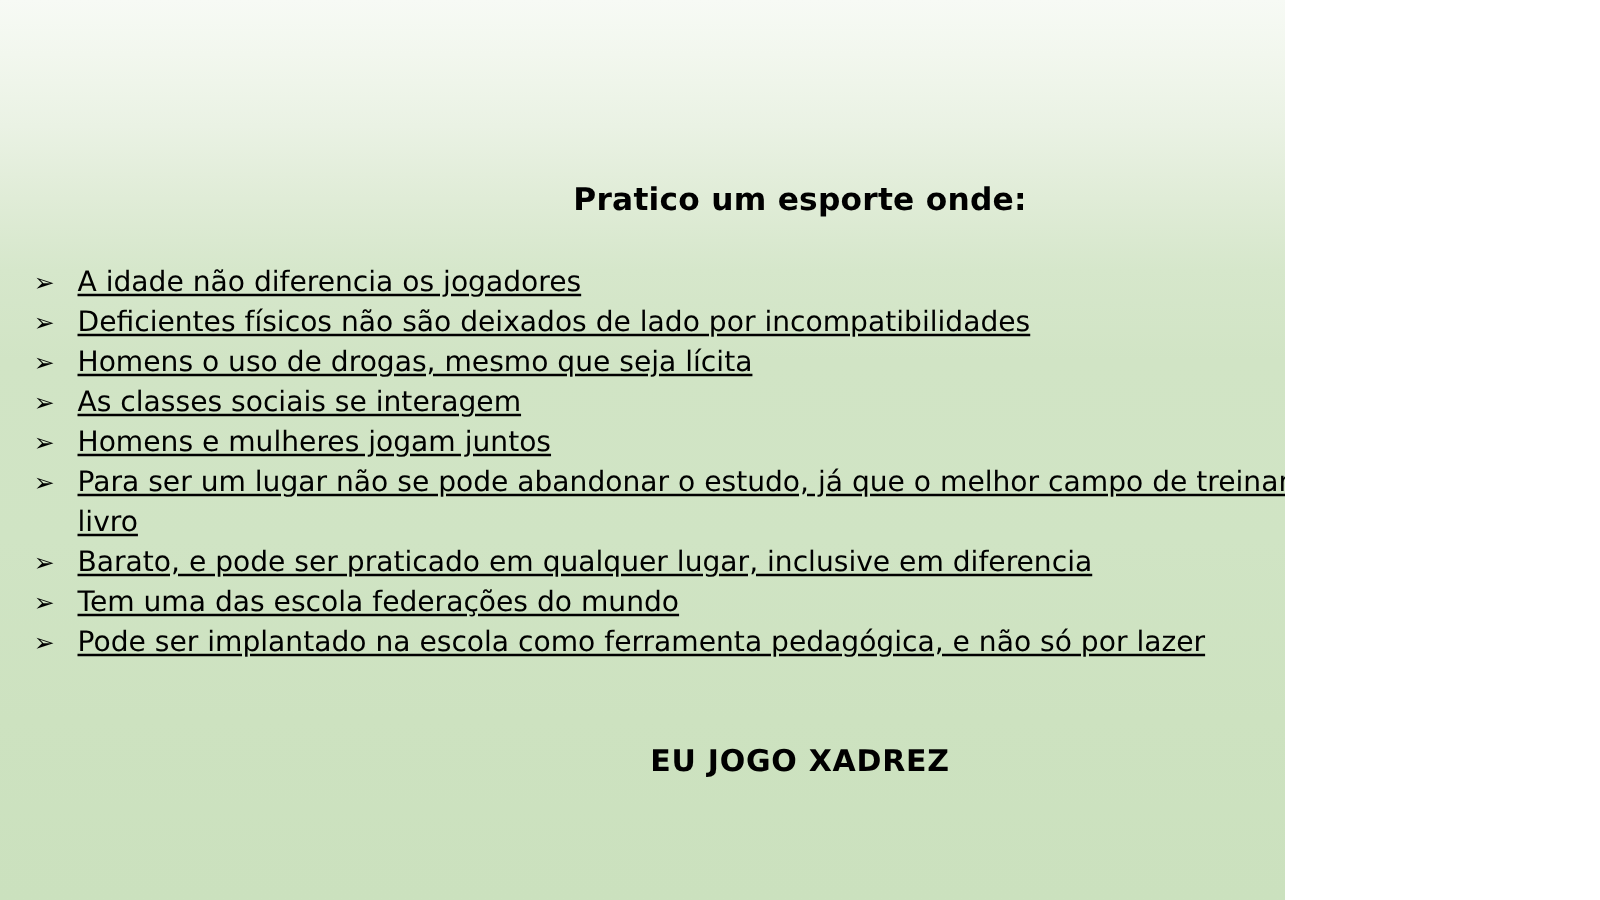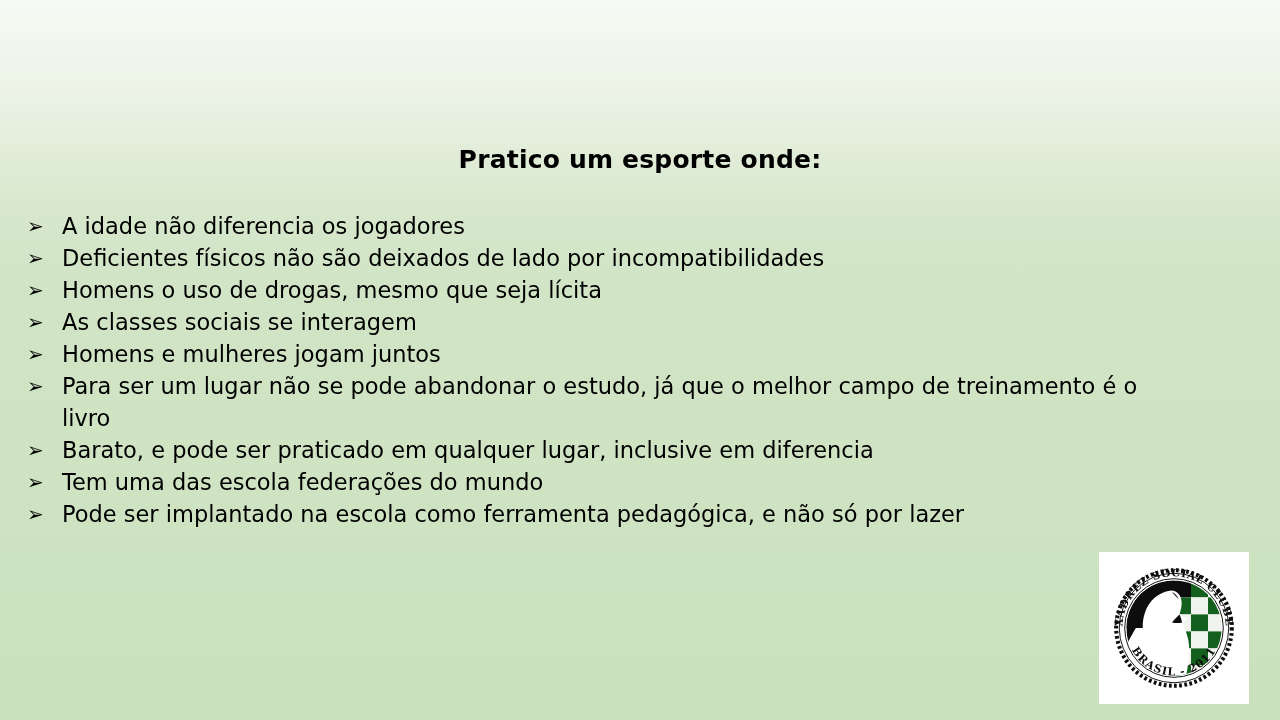--- a/index.html
+++ b/index.html
@@ -8,21 +8,21 @@
   }
   body {
     width: 1280px;
     height: 720px;
     overflow: hidden;
     font-family: "DejaVu Sans", sans-serif;
   }
 
   #slide {
     position: relative;
-    width: 1280px;
+    width: 1028px;
     height: 720px;
     background: linear-gradient(to bottom,
         #f7faf5 0%,
         #f2f7ee 6%,
         #eaf2e4 14%,
         #e0ecd7 22%,
         #d6e7cb 30%,
         #d1e4c5 40%,
         #d0e4c4 60%,
         #cde2c0 80%,
@@ -63,20 +63,21 @@
     width: 35px;
     font-size: 20px;
     line-height: 32px;
     color: #000000;
     text-align: left;
     font-family: "DejaVu Sans", sans-serif;
   }
   .bullet-text {
     flex: 1 1 auto;
     max-width: 1105px;
+    text-decoration: underline;
   }
 
   
   #closing-line {
     position: absolute;
     left: 0;
     top: 595px;
     width: 1280px;
     text-align: center;
     font-size: 24px;
@@ -151,20 +152,21 @@
       <span class="bullet-text">Tem uma das escola federações do mundo</span>
     </div>
 
     <div class="bullet-row">
       <span class="bullet-glyph">➢</span>
       <span class="bullet-text">Pode ser implantado na escola como ferramenta pedagógica, e não só por lazer</span>
     </div>
 
   </div>
 
+  <div id="closing-line">EU JOGO XADREZ</div>
 
   <div id="logo-card">
     <svg id="logo-emblem" viewBox="0 0 200 200">
       <defs>
 
         <path id="arcTop" d="M 24,100 A 76,76 0 0 1 176,100" fill="none"></path>
         <path id="arcBottom" d="M 30,100 A 70,70 0 0 0 170,100" fill="none"></path>
         <clipPath id="innerCircle">
           <circle cx="100" cy="100" r="70"></circle>
         </clipPath>

